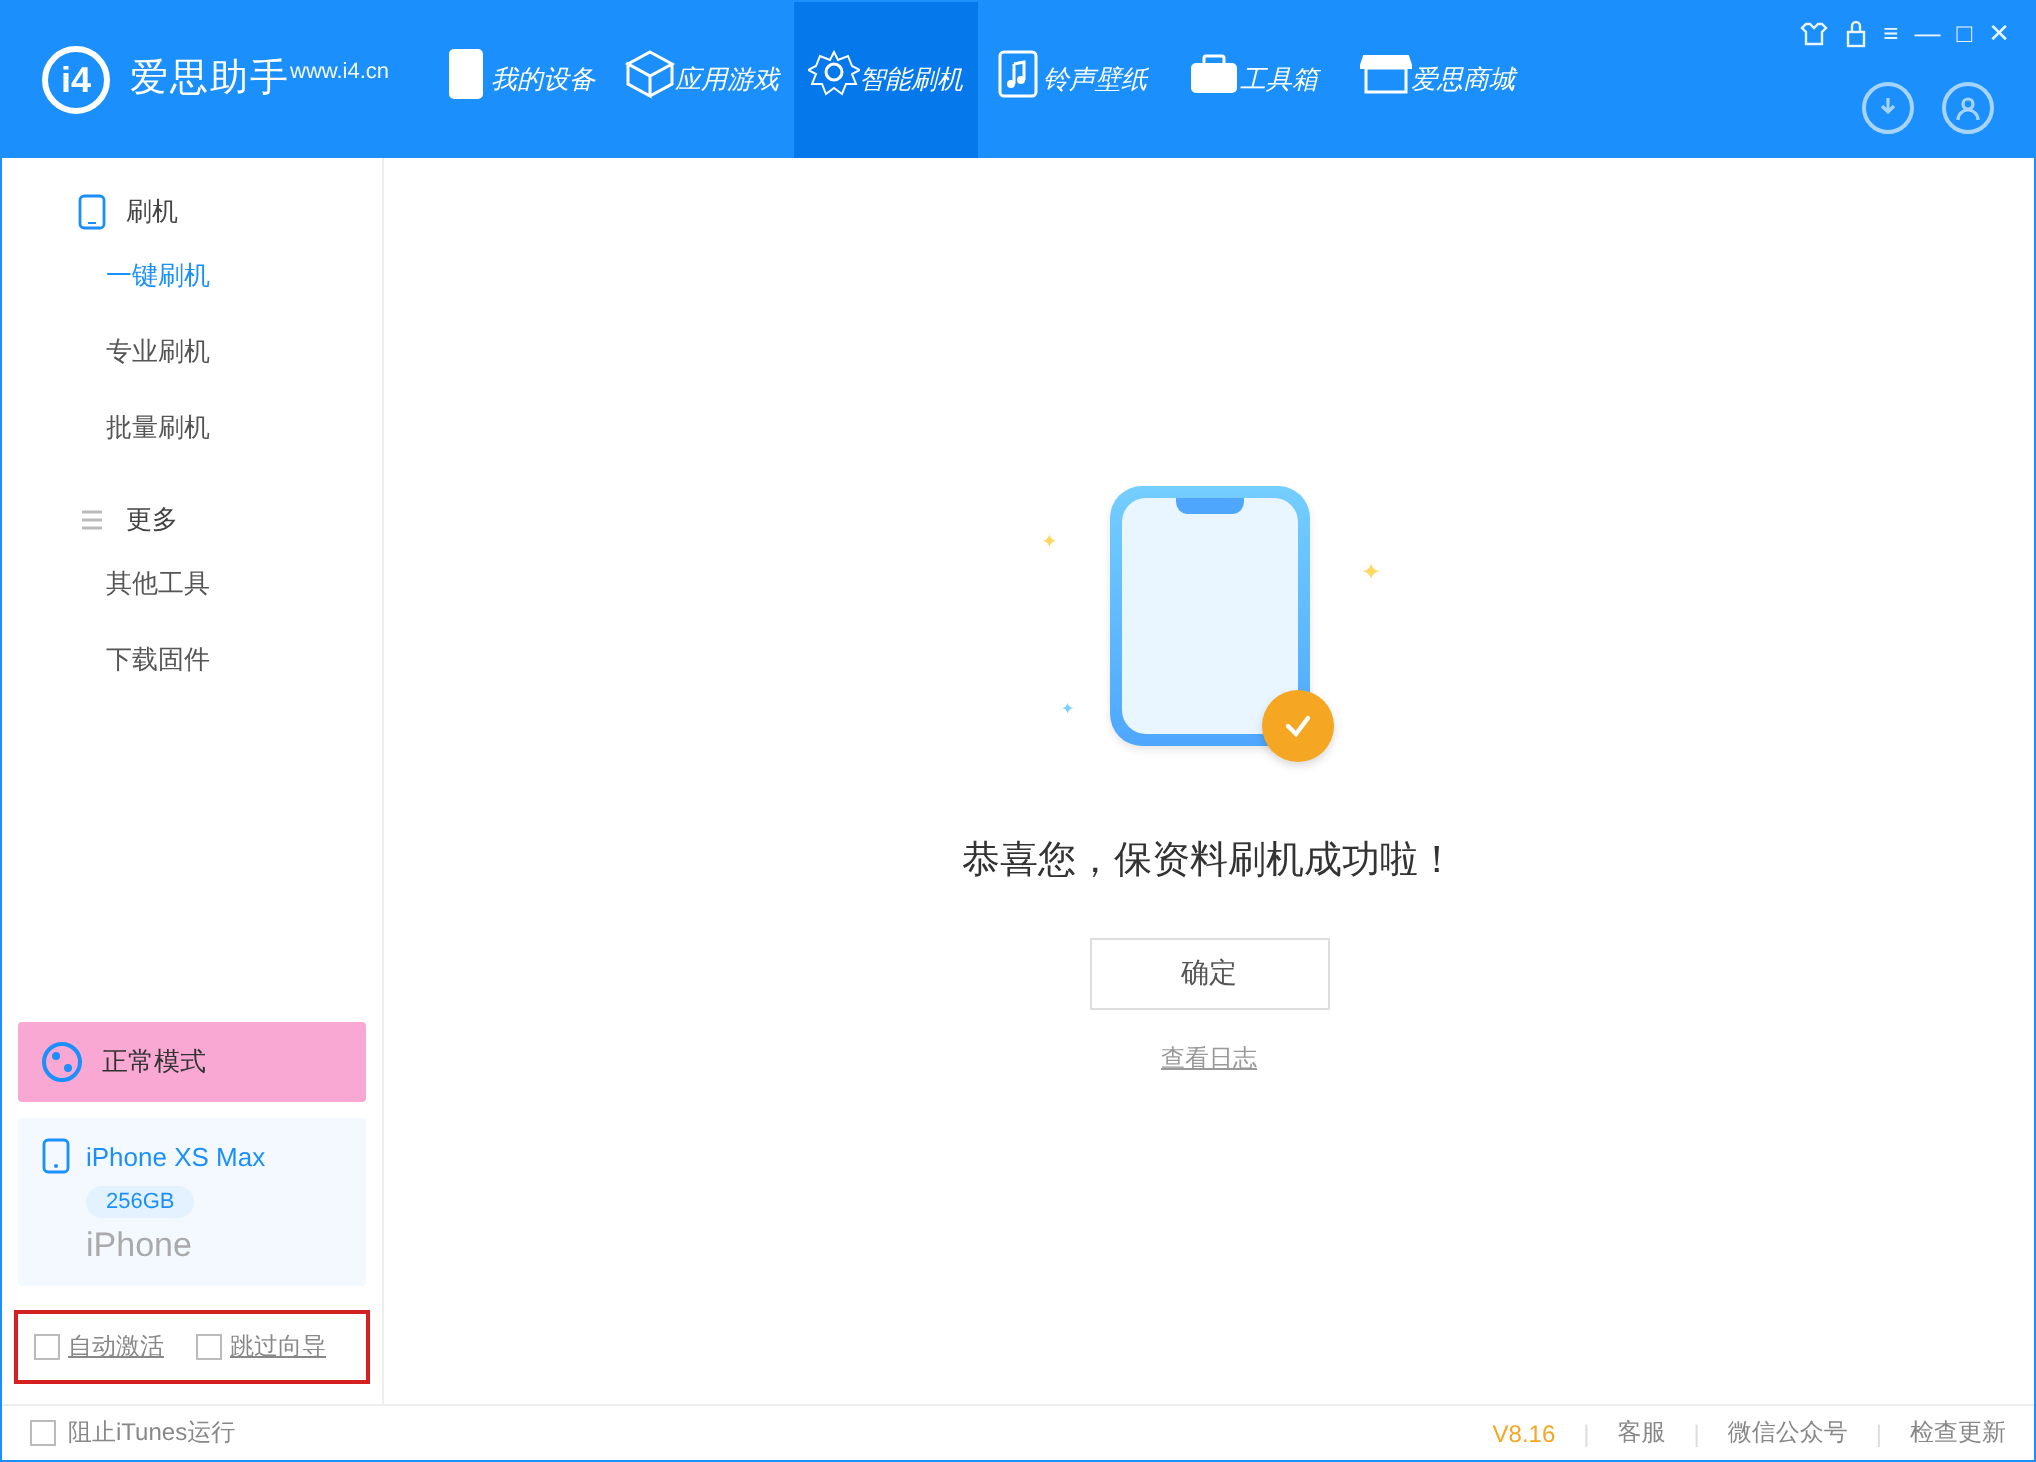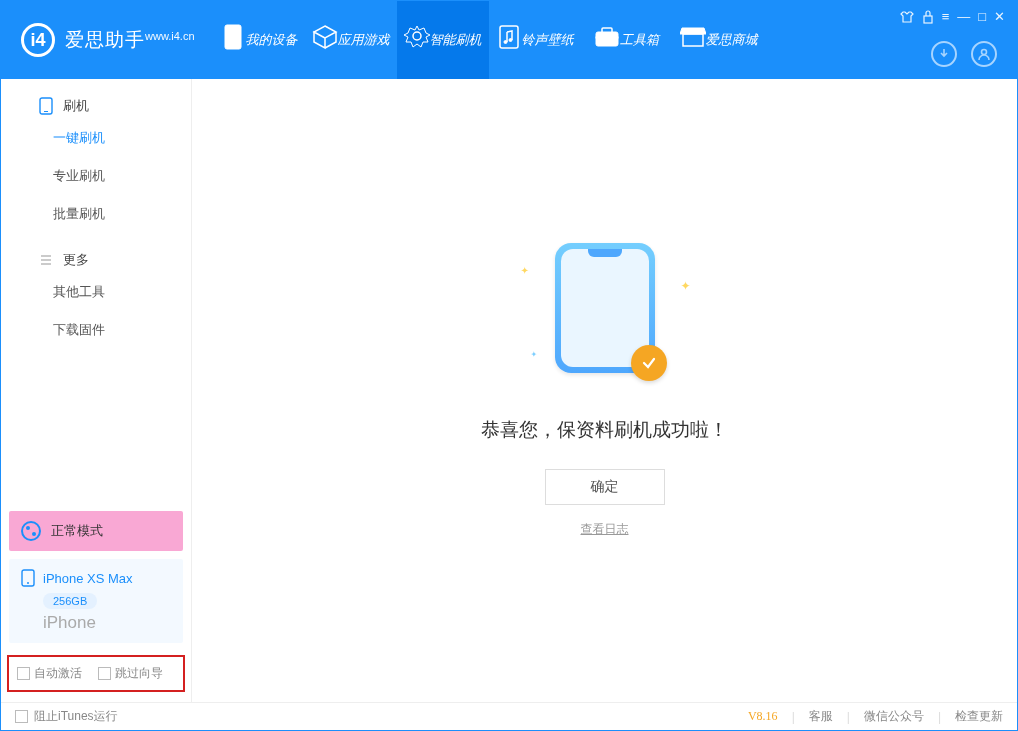--- a/index.html
+++ b/index.html
@@ -39,21 +39,21 @@
 .mode-box .mic::before, .mode-box .mic::after { content:''; position:absolute; width:4px;height:4px;border-radius:50%;background:#1b8ffb; }
 .mode-box .mic::before { left:3px; top:3px; }
 .mode-box .mic::after { right:3px; bottom:3px; }
 
 .device-box { margin: 0 8px 8px; background: #f3f9ff; padding: 10px 12px; border-radius: 2px; font-size: 13px; }
 .device-box .dh { display:flex; align-items:center; color:#1b8ffb; font-weight:500; }
 .device-box .dh svg { margin-right:8px; }
 .badge { display:inline-block; margin-top:6px; margin-left:22px; background:#e4f1ff; color:#1b8ffb; border-radius:10px; padding:2px 10px; font-size:11px; }
 .device-box .sub { margin-left:22px; margin-top:4px; color:#aaa; font-size:17px; }
 
-.check-row { border: 2px solid #d42020; margin: 4px 6px 10px; padding: 8px 8px; display:flex; gap: 16px; align-items:center; font-size:12px; color:#888; }
+.check-row { border: 2px solid #d42020; margin: 4px 6px 10px; padding: 8px 8px; display:flex; gap: 16px; align-items:center; font-size:12px; color:#888;text-decoration:underline; }
 .chk { display:flex; align-items:center; gap:4px; cursor:pointer; }
 .chkbox { width:13px;height:13px;border:1px solid #bbb;background:#fff; }
 
 .main { flex: 1; display:flex; flex-direction:column; align-items:center; justify-content:center; }
 .phone { width: 100px; height: 130px; border-radius: 16px; background: linear-gradient(180deg,#74cefe 0%, #4ea7fd 100%); position:relative; display:flex; align-items:center; justify-content:center; box-shadow: 0 2px 4px rgba(0,0,0,0.1); }
 .phone::before { content:''; position:absolute; inset:6px; border-radius:12px; background:#eaf6ff; }
 .phone .notch { position:absolute; top:6px; width:34px; height:8px; background:#4ea7fd; border-radius:0 0 6px 6px; z-index:2; }
 .phone .check { position:absolute; right:-12px; bottom:-8px; width:36px;height:36px;border-radius:50%;background:#f5a623;display:flex;align-items:center;justify-content:center;z-index:3; box-shadow: 0 2px 4px rgba(0,0,0,0.15); }
 .sparkle { position:absolute; color:#ffd861; }
 .sp1 { left:-34px; top:22px; font-size:10px; }
@@ -63,21 +63,21 @@
 .h1 { margin-top: 44px; font-size: 19px; color: #333; }
 .btn-ok { margin-top: 26px; width: 120px; height: 36px; border:1px solid #ddd; background:#fff; font-size:14px; color:#555; cursor:pointer; }
 .log-link { margin-top: 16px; font-size: 12px; color: #999; text-decoration: underline; cursor:pointer; }
 
 .footer { height: 28px; border-top:1px solid #eee; display:flex; align-items:center; padding:0 14px; font-size:12px; color:#888; }
 .footer .fl { display:flex; align-items:center; gap:6px; cursor:pointer; }
 .footer .spacer { flex:1; }
 .footer .fr { display:flex; align-items:center; gap:14px; color:#888; }
 .footer .fr span { cursor:pointer; }
 .footer .sep { color:#ddd; cursor:default; }
-.ver { color:#f5a623;font-family:Liberation Serif, serif; }
+.ver { color:#f5a623; }
 </style>
 </head>
 <body>
 
 <div class="header">
   <div class="logo-area">
     <div class="logo-circle">i4</div>
     <div class="logo-text">
       <div class="logo-cn">爱思助手</div>
       <div class="logo-url">www.i4.cn</div>

